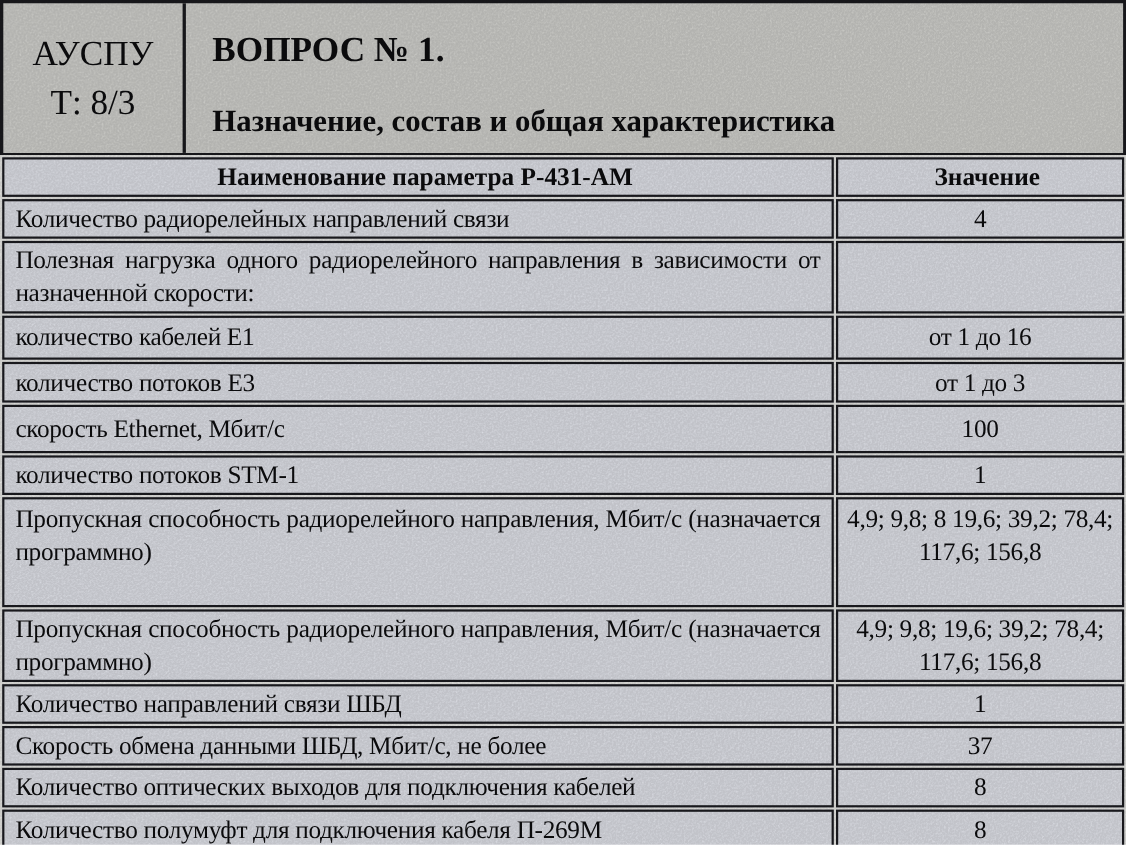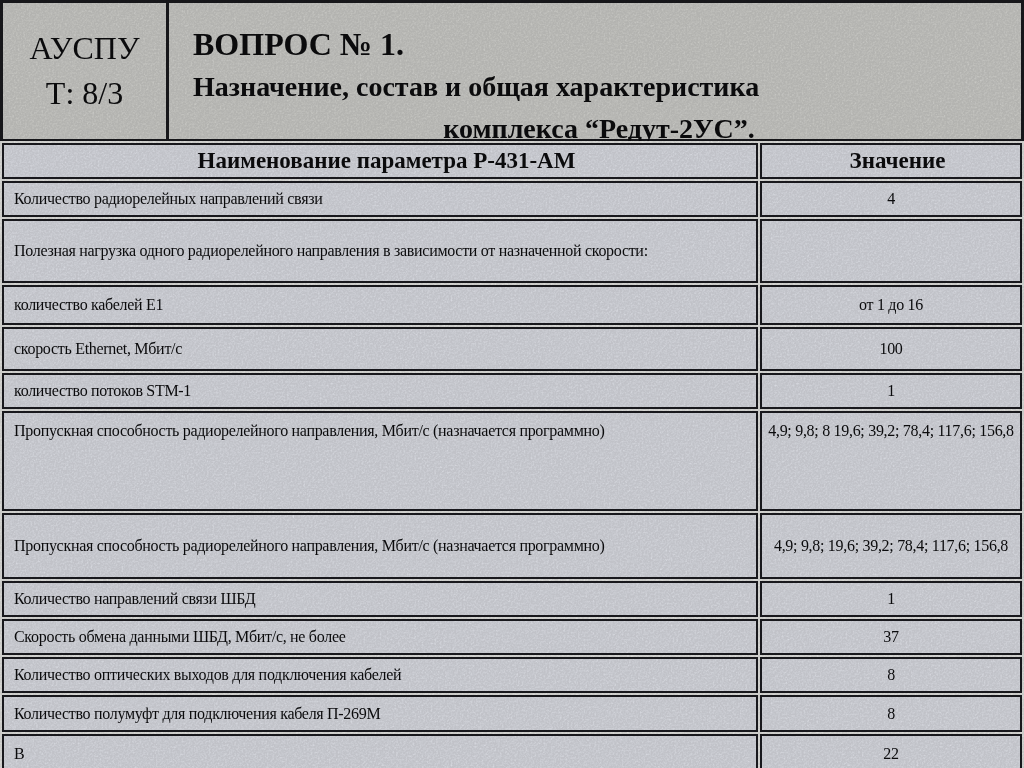--- a/index.html
+++ b/index.html
@@ -18,33 +18,33 @@
     border: 3px solid #1b1b1f; border-bottom-width: 2px;
     display: flex; background: #d7d7d3;
   }
   .badge {
     width: 166px; border-right: 3px solid #1b1b1f;
     display: flex; flex-direction: column; justify-content: center; align-items: center;
     font-weight: normal; font-size: 32px; line-height: 45px;
   }
   .titlebox { flex: 1; padding: 6px 16px 0 24px; font-weight: bold; }
   .t1 { font-size: 32px; line-height: 44px; margin-top: 13px; }
-  .t2 { font-size: 28px; line-height: 42px; }
+  .t2 { font-size: 28px; line-height: 42px; margin-top: 24px; }
   .t3 { font-size: 28px; line-height: 42px; text-align: center; }
 
   
   table.params {
     position: absolute; top: 141px; left: 0; width: 1024px;
     border-collapse: separate; border-spacing: 2px;
     table-layout: fixed; background: #f0f0ed;
   }
   col.c1 { width: 756px; }
   td {
     border: 2px solid #1d1d22; background: #e7e9f0;
-    font-size: 16px; line-height: 30px;
+    font-size: 23px; line-height: 30px;
     padding: 1px 10px; vertical-align: middle;
     letter-spacing: -0.3px; overflow: hidden;
   }
   td.name { text-align: justify; }
   td.val  { text-align: center; padding: 1px 6px; }
   tr.hdr td { font-weight: bold; text-align: center; font-size: 23px; letter-spacing: 0; padding-left: 23px; }
   tr.vtop td { vertical-align: top; padding-top: 3px; }
 
   
   .noise {
@@ -84,20 +84,24 @@
         <td class="val">4</td>
       </tr>
       <tr style="height:64px">
         <td class="name">Полезная нагрузка одного радиорелейного направления в зависимости от назначенной скорости:</td>
         <td class="val"></td>
       </tr>
       <tr style="height:40px">
         <td class="name">количество кабелей Е1</td>
         <td class="val">от 1 до 16</td>
       </tr>
+      <tr style="height:37px">
+        <td class="name">количество потоков Е3</td>
+        <td class="val">от 1 до 3</td>
+      </tr>
       <tr style="height:44px">
         <td class="name">скорость Ethernet, Мбит/с</td>
         <td class="val">100</td>
       </tr>
       <tr style="height:24px">
         <td class="name">количество потоков STM-1</td>
         <td class="val">1</td>
       </tr>
       <tr class="vtop" style="height:100px">
         <td class="name">Пропускная способность радиорелейного направления, Мбит/с (назначается программно)</td>

